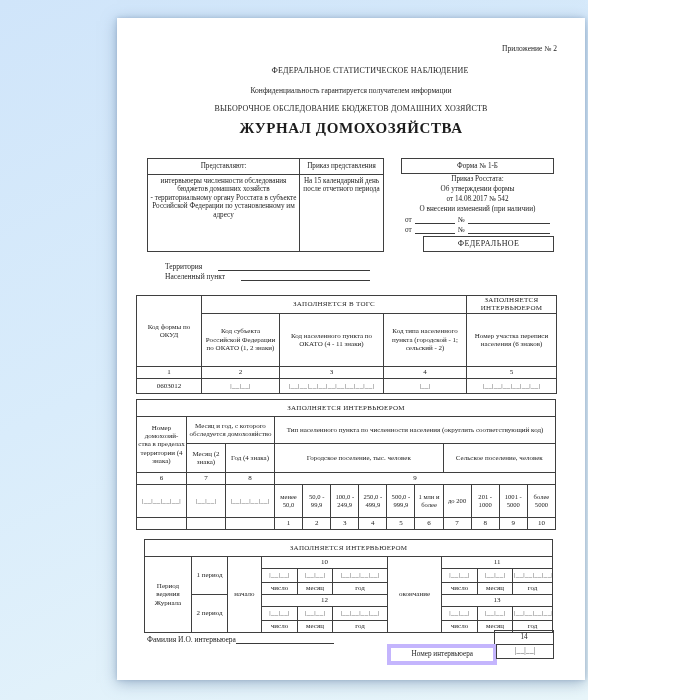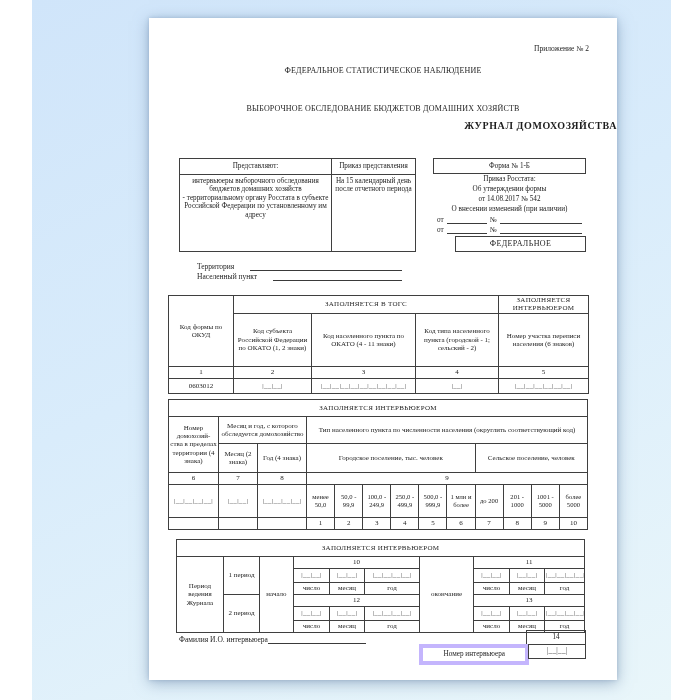--- a/index.html
+++ b/index.html
@@ -1,31 +1,31 @@
 <!DOCTYPE html>
 <html><head>
 <meta charset="utf-8">
 <style>
   html,body{margin:0;padding:0;}
   .backdrop{
-    position:relative;width:639px;height:700px;overflow:hidden;
+    position:relative;width:588px;height:700px;overflow:hidden;
     background:linear-gradient(155deg,#d0e5fa 0%,#d9ecfb 45%,#e9f6fa 100%);
-    font-family:"Liberation Serif","DejaVu Serif",serif;color:#1d1d1d;margin-left:32px;
+    font-family:"Liberation Serif","DejaVu Serif",serif;color:#1d1d1d;
   }
   .page{
     position:absolute;left:117px;top:18px;width:468px;height:662px;background:#ffffff;
     box-shadow:0 3px 14px rgba(100,130,165,.55), 0 0 4px rgba(100,130,165,.35);
   }
   .abs{position:absolute;}
   .ctr{width:100%;text-align:center;}
   .annex{right:28px;top:26px;font-size:7.5px;}
-  .h1{top:48px;font-size:8px;letter-spacing:.2px;}
+  .h1{top:48px;font-size:8px;letter-spacing:.2px;padding-left:19px;}
   .h2{top:68px;font-size:7.5px;}
   .h3{top:86px;font-size:8px;letter-spacing:.2px;}
-  .title{top:102px;font-size:10px;font-weight:bold;letter-spacing:.6px;text-align:right;}
+  .title{top:102px;font-size:15px;font-weight:bold;letter-spacing:.6px;}
   table{border-collapse:collapse;table-layout:fixed;}
   td{border:1px solid #3f3f3f;padding:0 1px;text-align:center;vertical-align:middle;
      line-height:1.18;font-size:7px;overflow:hidden;}
   .submit-table{left:30px;top:140px;width:237px;}
   .submit-table td{font-size:7.2px;}
   .submit-table .hdr{height:16px;}
   .submit-table .bodyrow td{height:74px;vertical-align:top;padding-top:2px;}
   .form-info{left:284px;top:140px;width:153px;font-size:7.2px;text-align:center;}
   .boxbrd{border:1px solid #3f3f3f;height:14px;line-height:14px;text-align:center;}
   .order-line{line-height:10px;}
@@ -52,36 +52,37 @@
   .fb-cells{width:58px;border:1px solid #3f3f3f;height:13px;line-height:13px;text-align:center;margin-top:-1px;margin-left:-1px;}
 </style>
 </head>
 <body>
 
 <div class="backdrop">
   <div class="page">
 
     <div class="abs annex">Приложение № 2</div>
     <div class="abs ctr h1">ФЕДЕРАЛЬНОЕ СТАТИСТИЧЕСКОЕ НАБЛЮДЕНИЕ</div>
+    <div class="abs ctr h2">Конфиденциальность гарантируется получателем информации</div>
     <div class="abs ctr h3">ВЫБОРОЧНОЕ ОБСЛЕДОВАНИЕ БЮДЖЕТОВ ДОМАШНИХ ХОЗЯЙСТВ</div>
     <div class="abs ctr title">ЖУРНАЛ ДОМОХОЗЯЙСТВА</div>
 
     <table class="abs submit-table">
       <colgroup>
           <col style="width:152px">
           <col>
         </colgroup>
       <tbody>
           <tr class="hdr">
         <td>Представляют:</td>
         <td>Приказ представления</td>
       </tr>
       <tr class="bodyrow">
         <td>
-          <div>интервьюеры выборочного обследования бюджетов домашних хозяйств</div>
+          <div>интервьюеры численности обследования бюджетов домашних хозяйств</div>
           <div>- территориальному органу Росстата в субъекте Российской Федерации по установленному им адресу</div>
         </td>
         <td>На 15 календарный день после отчетного периода</td>
       </tr>
     </tbody>
       </table>
 
     <div class="abs form-info">
       <div class="boxbrd">Форма № 1-Б</div>
       <div class="order-line">Приказ Росстата:</div>

